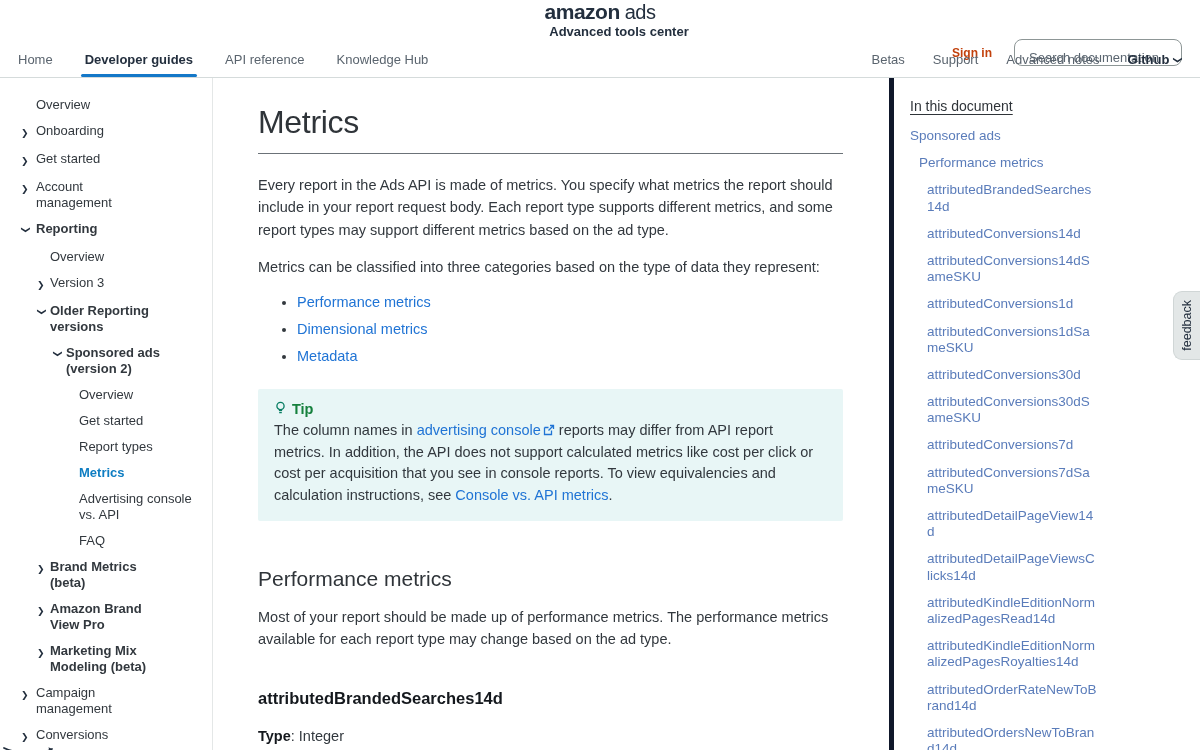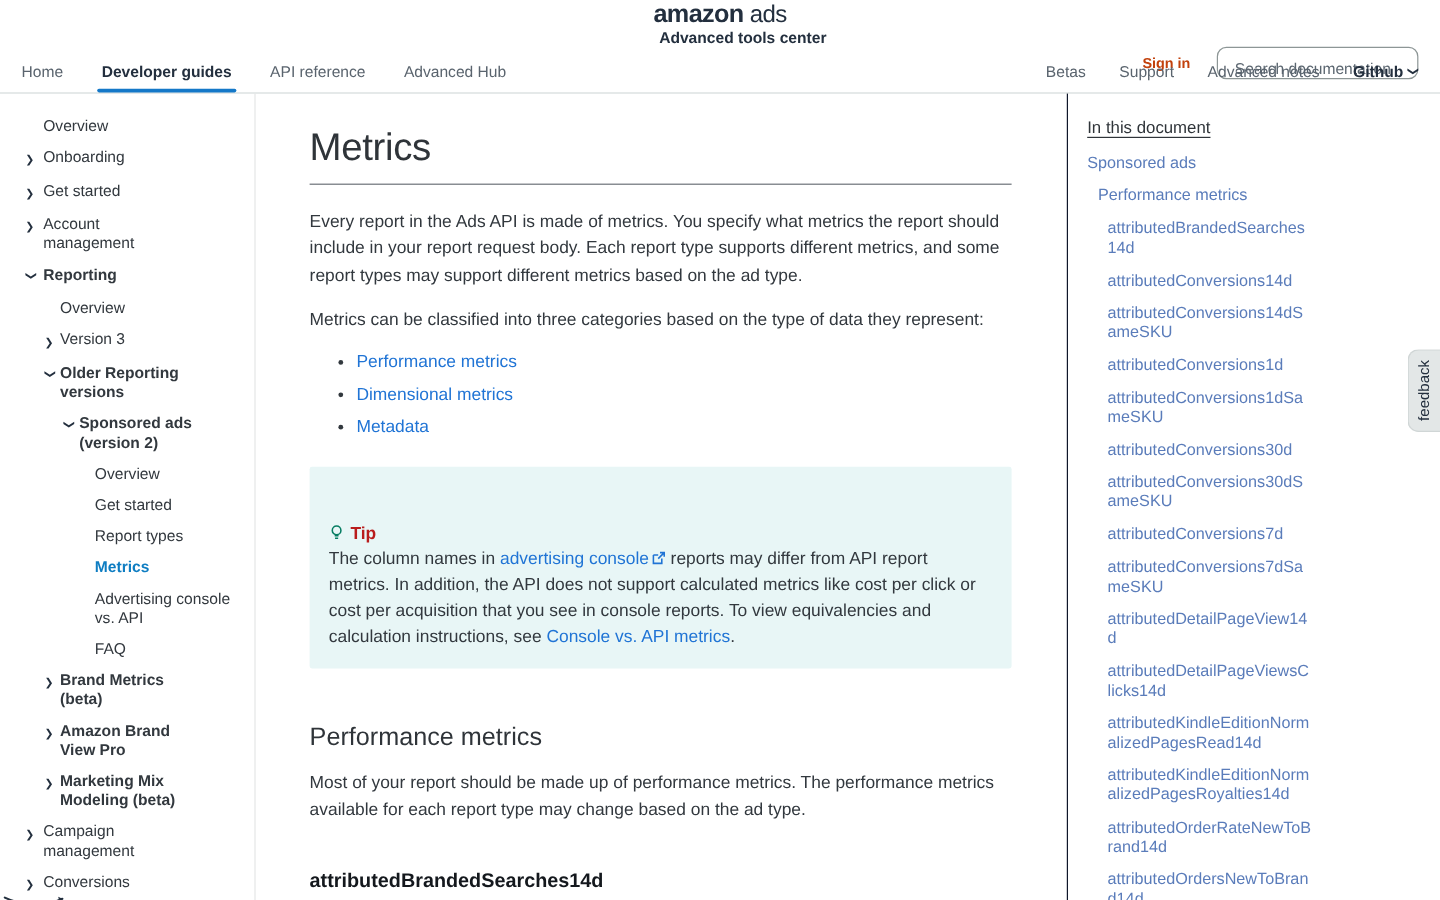--- a/index.html
+++ b/index.html
@@ -58,30 +58,30 @@
 
   
   .main { flex: 1; padding: 26px 46px 0 45px; overflow: hidden; }
   .main h1 { font-size: 32px; font-weight: 400; color: #2f3439; letter-spacing: -0.3px; }
   .h1-rule { border: none; border-top: 1px solid #6b7278; margin: 12px 0 20px 0; }
   .main p { font-size: 14.5px; line-height: 1.55; color: #32383e; margin-top: 15px; }
   .main ul { margin: 13px 0 0 39px; }
   .main ul li { font-size: 14.5px; line-height: 1.45; margin-top: 6px; color: #32383e; }
   a.link { color: #2074d5; text-decoration: none; cursor: pointer; }
   .tip-box { background: #e8f6f6; margin-top: 22px; padding: 12px 16px 14px 16px; border-radius: 2px; }
-  .tip-title { display: flex; align-items: center; gap: 5px; color: #b91c1c; font-weight: 700; font-size: 14.5px; margin-top: 36px; }
+  .tip-title { display: flex; align-items: center; gap: 5px; color: #15803d; font-weight: 700; font-size: 14.5px; }
   .tip-text { font-size: 14.5px; line-height: 1.5; color: #32383e; margin-top: 3px; }
   .ext-icon { display: inline-block; vertical-align: -1px; margin-left: 2px; }
   .main h2 { font-size: 21px; font-weight: 400; color: #2f3439; margin-top: 46px; }
   .main h3 { font-size: 16.5px; font-weight: 700; color: #14181d; margin-top: 38px; }
   .field-line { font-size: 14.5px; line-height: 1.55; color: #32383e; margin-top: 17px; }
   .field-line b { color: #14181d; }
 
   
-  .toc { width: 311px; flex-shrink: 0; border-left: 1px solid #0f172a; padding: 20px 0 0 16px; overflow: hidden; }
+  .toc { width: 311px; flex-shrink: 0; border-left: 5px solid #0f172a; padding: 20px 0 0 16px; overflow: hidden; }
   .toc-title { font-size: 14px; color: #2f3439; text-decoration: underline; text-underline-offset: 3px; }
   .toc-list { margin-top: 14px; }
   .toc-item { font-size: 13.5px; color: #5a7cba; line-height: 1.2; margin-bottom: 11px;
     cursor: pointer; width: 178px; }
   .toc-item.lvl0 { margin-left: 0; }
   .toc-item.lvl1 { margin-left: 9px; }
   .toc-item.lvl2 { margin-left: 17px; width: 170px; word-break: break-all; }
 
   
   .feedback-tab { position: fixed; right: 0; top: 291px; width: 27px; height: 69px;
@@ -113,21 +113,21 @@
         </svg>
         <input type="text" placeholder="Search documentation" style="">
       </div>
     </div>
   </div>
   <div class="header-nav">
     <div class="nav-left" id="primary-nav">
         <div class="nav-item">Home</div>
         <div class="nav-item active">Developer guides</div>
         <div class="nav-item">API reference</div>
-        <div class="nav-item">Advanced Hub</div>
+        <div class="nav-item">Knowledge Hub</div>
       </div>
     <div class="nav-right" id="secondary-nav">
         <div class="nav-item">Betas</div>
         <div class="nav-item">Support</div>
         <div class="nav-item">Advanced notes</div>
         <div class="nav-item github">Github<span class="nav-chevron">❯</span></div>
       </div>
   </div>
 </div>
 

